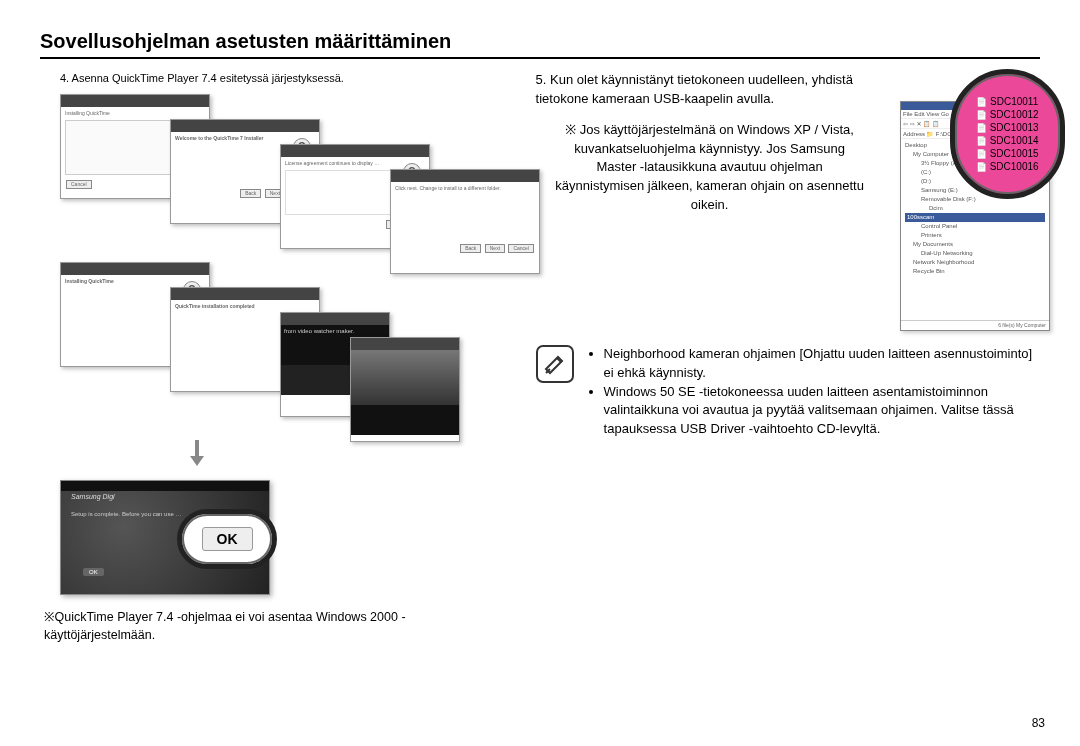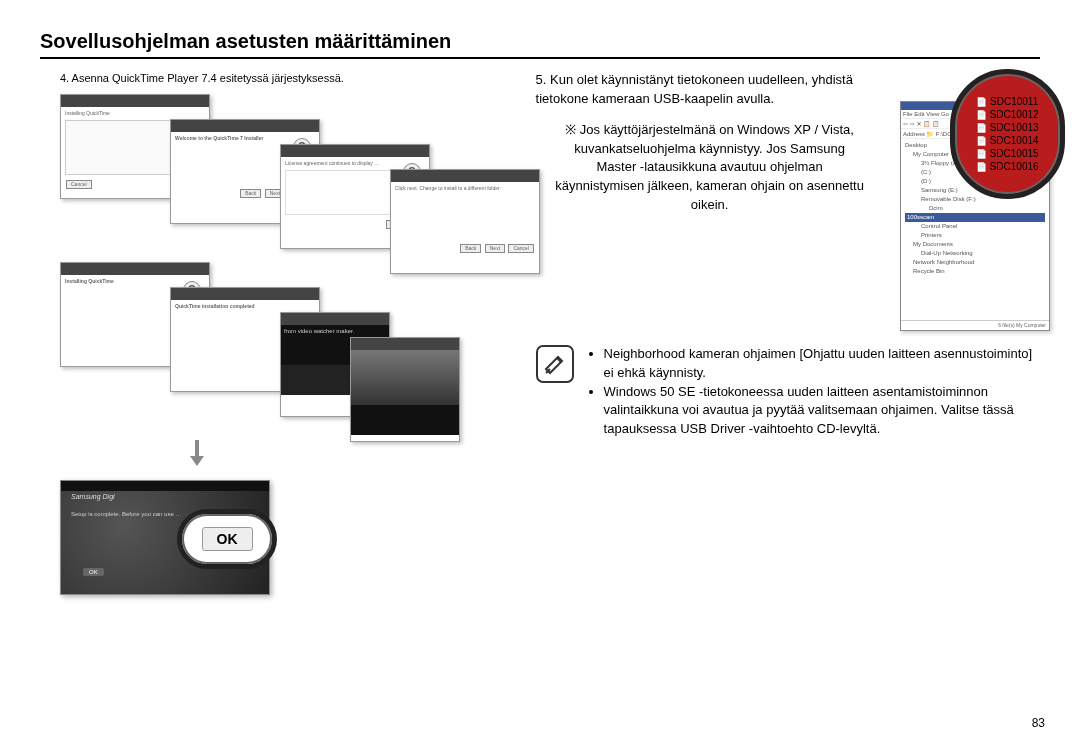--- a/index.html
+++ b/index.html
@@ -90,21 +90,21 @@
   .explorer-box .erow { padding:1px 2px; border-bottom:1px solid #eee; white-space:nowrap; }
   .explorer-box .tree { padding:2px 4px; line-height:1.5; }
   .explorer-box .tree .ti { display:block; padding-left:0; }
   .explorer-box .tree .ti2 { padding-left:8px; }
   .explorer-box .tree .ti3 { padding-left:16px; }
   .explorer-box .tree .ti4 { padding-left:24px; }
   .explorer-box .foot { position:absolute; bottom:0; left:0; right:0; height:10px; border-top:1px solid #ccc; font-size:5px; text-align:right; padding:1px 3px; color:#666; }
 
   .file-zoom {
     position:absolute; right:-25px; top:-2px; width:115px; height:130px;
-    border:5px solid #222; border-radius:60px 60px 60px 60px; background:#b91c1c;
+    border:5px solid #222; border-radius:60px 60px 60px 60px; background:#ec4899;
     box-shadow: 0 0 0 2px #666 inset;
     overflow:hidden;
     display:flex; align-items:center; justify-content:center; flex-direction:column; gap:2px;
     padding:8px;
   }
   .file-zoom .frow { font-size:10px; white-space:nowrap; }
   .file-zoom .frow::before { content:"📄"; font-size:9px; margin-right:2px; filter:grayscale(1); }
 
   .note-row { display:flex; gap:12px; margin-top: 130px; }
   .note-icon {
@@ -230,20 +230,21 @@
       <div class="topbar"></div>
       <span class="brand">Samsung Digi</span>
       <div class="lefttxt">Setup is complete.
 Before you can use …</div>
       <span class="smallok">OK</span>
       <div class="ok-zoom">
         <span>OK</span>
       </div>
     </div>
 
+    <div class="footnote">※QuickTime Player 7.4 -ohjelmaa ei voi asentaa Windows 2000 - käyttöjärjestelmään.</div>
   </div>
 
   <div class="col-right">
     <div class="right-text-col">
       <div class="right-step5">5. Kun olet käynnistänyt tietokoneen uudelleen, yhdistä tietokone kameraan USB-kaapelin avulla.</div>
       <div class="right-sub">
         <span>※</span>
         <span>Jos käyttöjärjestelmänä on Windows XP / Vista, kuvankatseluohjelma käynnistyy. Jos Samsung Master -latausikkuna avautuu ohjelman käynnistymisen jälkeen, kameran ohjain on asennettu oikein.</span>
       </div>
     </div>

